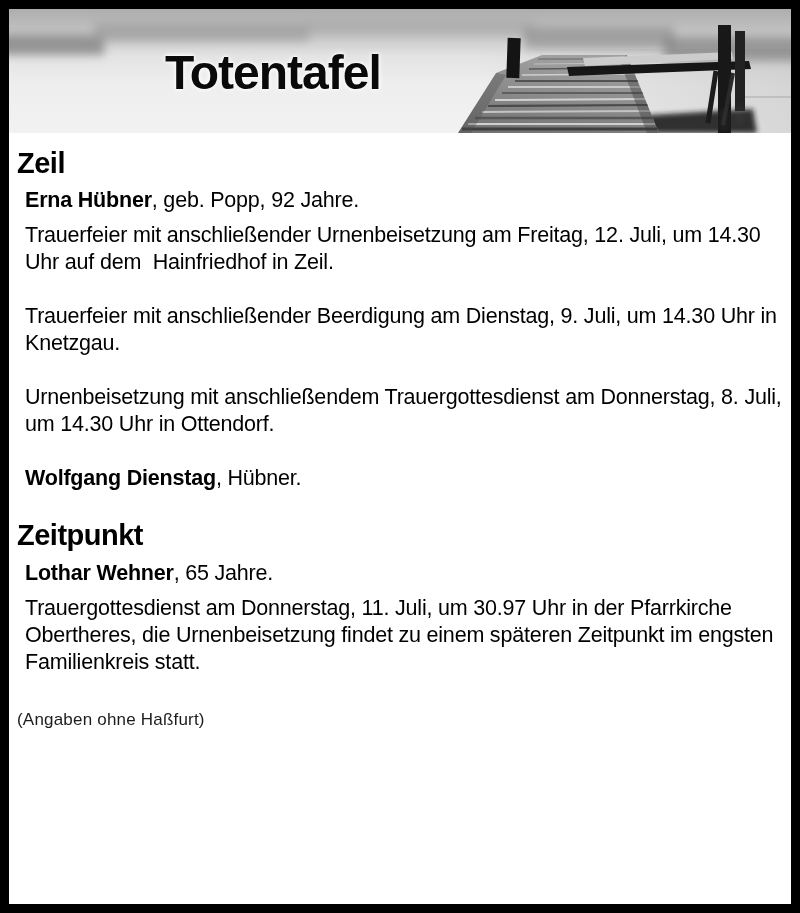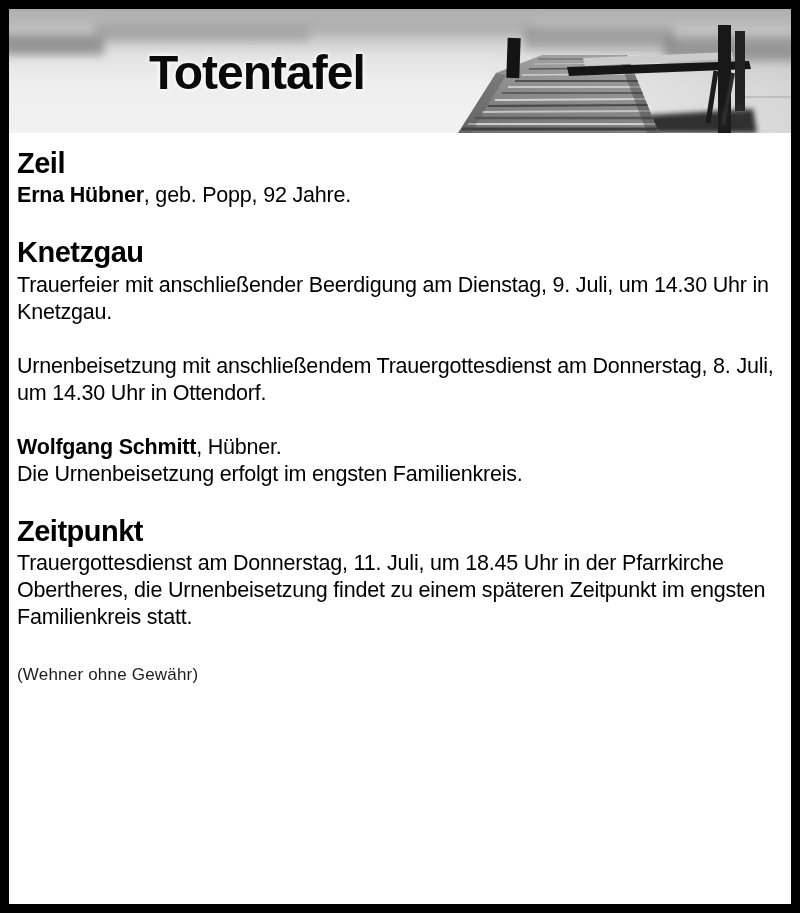--- a/index.html
+++ b/index.html
@@ -16,40 +16,40 @@
   
   .header-photo {
     position: relative;
     width: 782px; height: 124px;
     overflow: hidden;
     background: #e8e8e8;
   }
   .header-photo svg { display: block; }
   .page-title {
     position: absolute;
-    left: 140px; top: 36px;
+    left: 156px; top: 36px;
     margin: 0;
     font-size: 48px;
     font-weight: bold;
     letter-spacing: -1px;
     color: #0a0a0a;
     text-shadow: 0 0 2px #fff, 0 0 4px rgba(255,255,255,.95), 0 0 7px rgba(255,255,255,.8);
   }
   
   .content { padding: 14px 0 0 8px; }
   .section { margin-bottom: 27px; }
   .place-heading {
     margin: 0 0 3px 0;
     font-size: 29px;
     line-height: 1.12;
     font-weight: bold;
     letter-spacing: -0.5px;
   }
   .line, .announcement {
-    margin: 0;
+    margin: 8px;
     font-size: 21.5px;
     line-height: 27px;
     letter-spacing: -0.2px;
   }
   .announcement { white-space: pre-wrap; }
   .deceased-name { font-weight: bold; }
   .disclaimer {
     margin: 34px 0 0 0;
     font-size: 17px;
     color: #1c1c1c;
@@ -144,37 +144,37 @@
       </g>
     </svg>
     <h1 class="page-title">Totentafel</h1>
   </div>
 
   <div class="content">
 
     <div class="section">
       <h2 class="place-heading">Zeil</h2>
       <p class="line"><span class="deceased-name">Erna Hübner</span><span>, geb. Popp, 92 Jahre.</span></p>
+      <p class="announcement">Trauerfeier mit anschließender Urnenbeisetzung am Freitag, 12. Juli, um 14.30 Uhr auf dem  Hainfriedhof in Zeil.</p>
     </div>
 
     <div class="section">
-      <h2 class="place-heading">Knetzgau</h2>
       <p class="announcement">Trauerfeier mit anschließender Beerdigung am Dienstag, 9. Juli, um 14.30 Uhr in Knetzgau.</p>
     </div>
 
     <div class="section">
       <p class="announcement">Urnenbeisetzung mit anschließendem Trauergottesdienst am Donnerstag, 8. Juli, um 14.30 Uhr in Ottendorf.</p>
     </div>
 
     <div class="section">
-      <p class="line"><span class="deceased-name">Wolfgang Schmitt</span><span>, Hübner.</span></p>
-      <p class="announcement">Die Urnenbeisetzung erfolgt im engsten Familienkreis.</p>
+      <p class="line"><span class="deceased-name">Wolfgang Dienstag</span><span>, Hübner.</span></p>
     </div>
 
     <div class="section">
       <h2 class="place-heading">Zeitpunkt</h2>
-      <p class="announcement">Trauergottesdienst am Donnerstag, 11. Juli, um 18.45 Uhr in der Pfarrkirche Obertheres, die Urnenbeisetzung findet zu einem späteren Zeitpunkt im engsten Familienkreis statt.</p>
+      <p class="line"><span class="deceased-name">Lothar Wehner</span><span>, 65 Jahre.</span></p>
+      <p class="announcement">Trauergottesdienst am Donnerstag, 11. Juli, um 30.97 Uhr in der Pfarrkirche Obertheres, die Urnenbeisetzung findet zu einem späteren Zeitpunkt im engsten Familienkreis statt.</p>
     </div>
 
-    <p class="disclaimer">(Wehner ohne Gewähr)</p>
+    <p class="disclaimer">(Angaben ohne Haßfurt)</p>
   </div>
 
 </div>
 
 </body></html>

